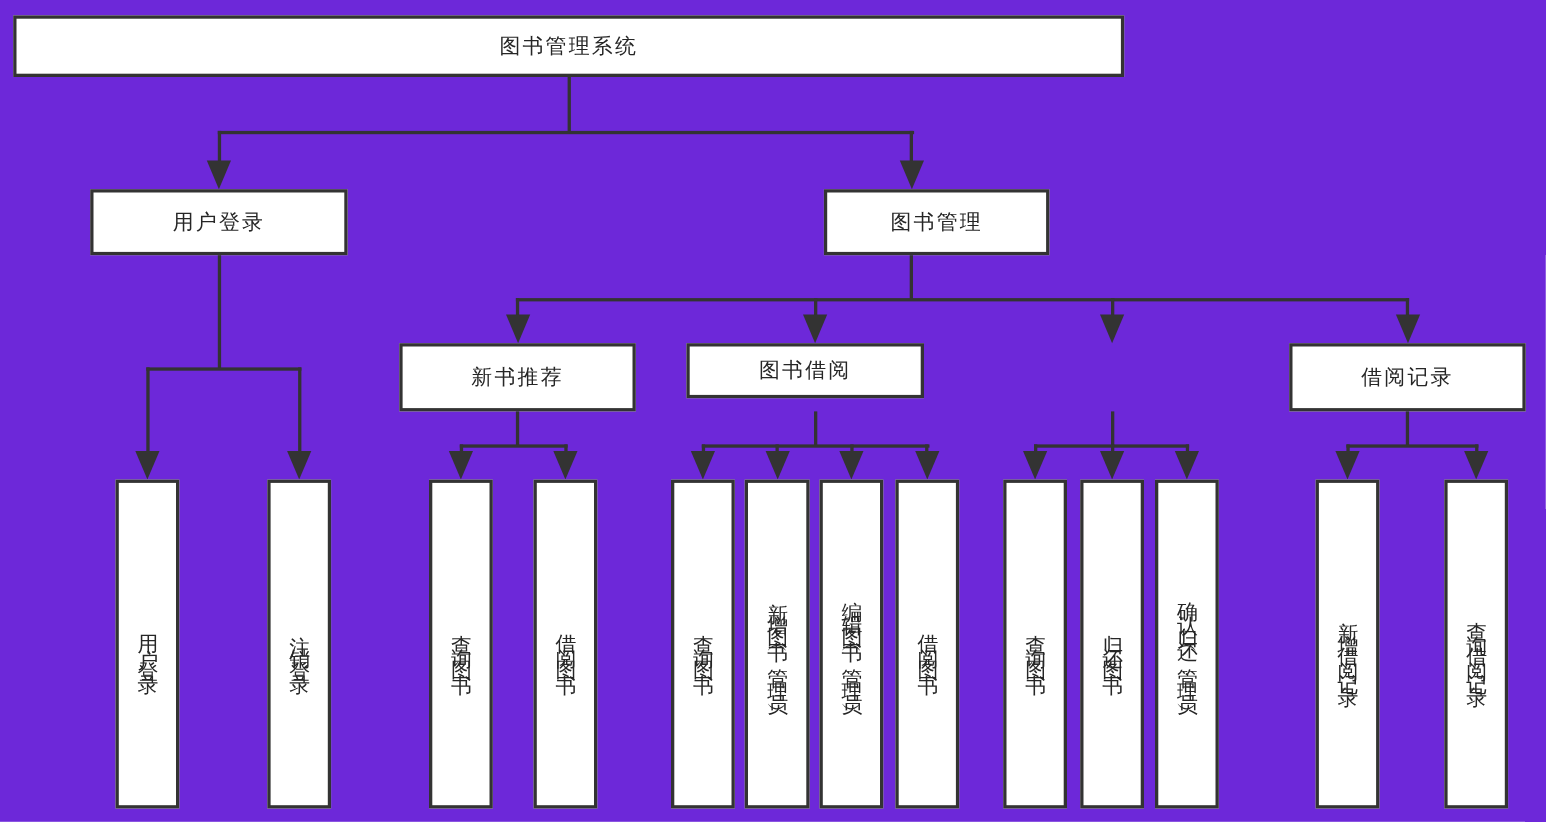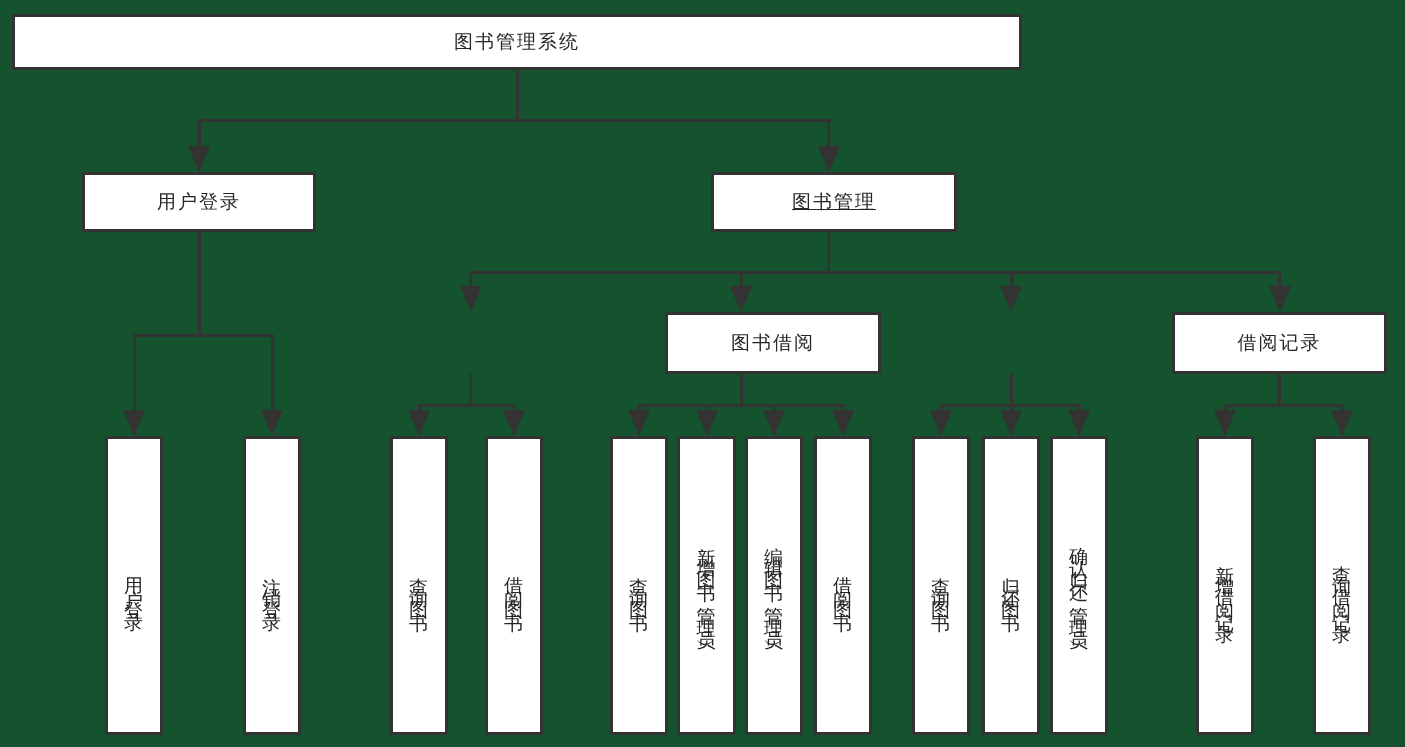--- a/index.html
+++ b/index.html
@@ -5,21 +5,21 @@
   html, body { margin: 0; padding: 0; }
   body {
     width: 1405px; height: 747px;
     background: #ffffff;
     font-family: "Liberation Sans", "DejaVu Sans", sans-serif;
     overflow: hidden;
   }
   .stage {
     position: relative;
     width: 1405px; height: 747px;
-    background: #14532d;
+    background: #6d28d9;
   }
   .box {
     position: absolute;
     box-sizing: border-box;
     border: 3px solid #333333;
     background: #ffffff;
     display: flex;
     align-items: center;
     justify-content: center;
     color: #262626;
@@ -79,21 +79,21 @@
   <div class="vline" style="left:515.5px; top:70px; height:50px;"></div>
   <div class="hline" style="left:197.5px; top:119px; width:633px;"></div>
   <div class="vline" style="left:197.5px; top:119px; height:29px;"></div>
   <div class="arrow" style="left:188px; top:146px;"></div>
   <div class="vline" style="left:827px; top:119px; height:29px;"></div>
   <div class="arrow" style="left:817.5px; top:146px;"></div>
 
   <div class="box" style="left:82px; top:172px; width:234px; height:60px;">
     <span>用户登录</span>
   </div>
-  <div class="box" style="left:711px; top:172px; width:246px; height:60px;text-decoration:underline;">
+  <div class="box" style="left:749px; top:172px; width:205px; height:60px;">
     <span>图书管理</span>
   </div>
 
   <div class="vline" style="left:197.5px; top:232px; height:104px;"></div>
   <div class="hline" style="left:132.5px; top:334px; width:141px;"></div>
   <div class="vline" style="left:132.5px; top:334px; height:78px;"></div>
   <div class="arrow" style="left:123px; top:410px;"></div>
   <div class="vline" style="left:270.5px; top:334px; height:78px;"></div>
   <div class="arrow" style="left:261px; top:410px;"></div>
 
@@ -101,21 +101,24 @@
   <div class="hline" style="left:469px; top:271px; width:812px;"></div>
   <div class="vline" style="left:469px; top:271px; height:17px;"></div>
   <div class="arrow" style="left:459.5px; top:286px;"></div>
   <div class="vline" style="left:739.5px; top:271px; height:17px;"></div>
   <div class="arrow" style="left:730px; top:286px;"></div>
   <div class="vline" style="left:1009.5px; top:271px; height:17px;"></div>
   <div class="arrow" style="left:1000px; top:286px;"></div>
   <div class="vline" style="left:1278px; top:271px; height:17px;"></div>
   <div class="arrow" style="left:1268.5px; top:286px;"></div>
 
-  <div class="box" style="left:665px; top:312px; width:216px; height:62px;">
+  <div class="box" style="left:363px; top:312px; width:215px; height:62px;">
+    <span>新书推荐</span>
+  </div>
+  <div class="box" style="left:624px; top:312px; width:216px; height:50px;">
     <span>图书借阅</span>
   </div>
   <div class="box" style="left:1172px; top:312px; width:215px; height:62px;">
     <span>借阅记录</span>
   </div>
 
   <div class="vline" style="left:469px; top:374px; height:32px;"></div>
   <div class="hline" style="left:417.5px; top:404px; width:98px;"></div>
   <div class="vline" style="left:417.5px; top:404px; height:8px;"></div>
   <div class="arrow" style="left:408px; top:410px;"></div>

